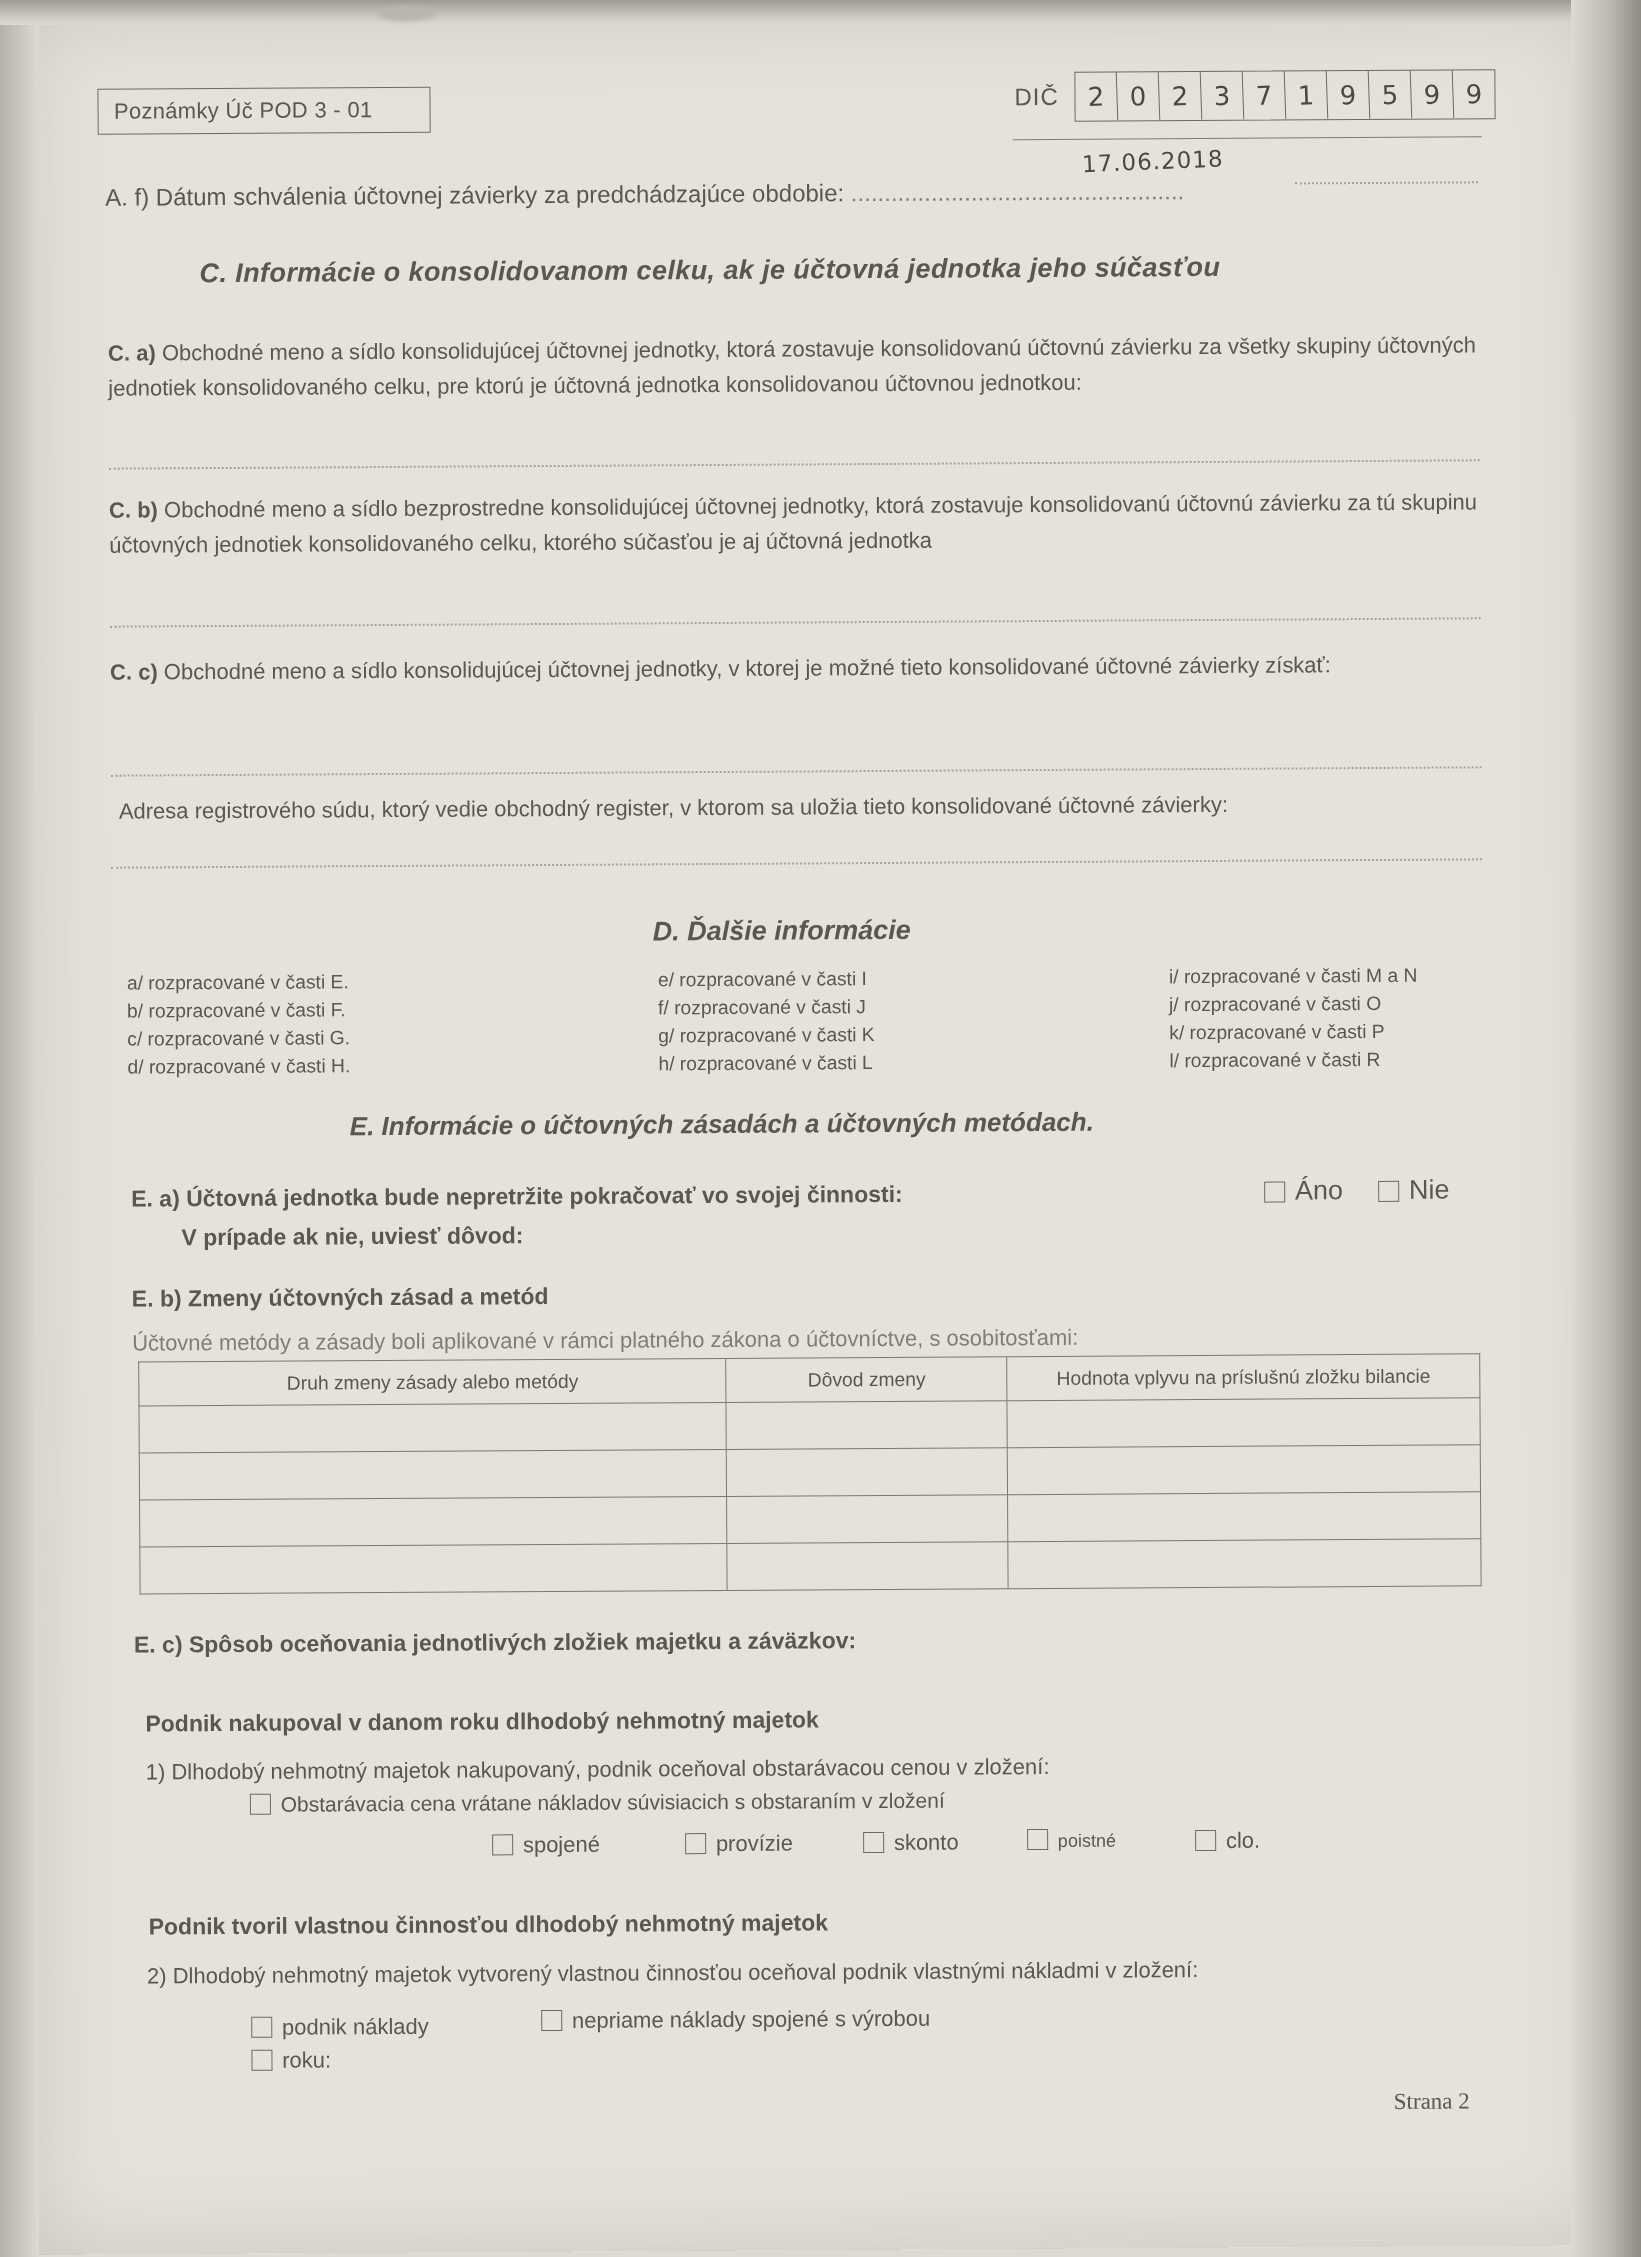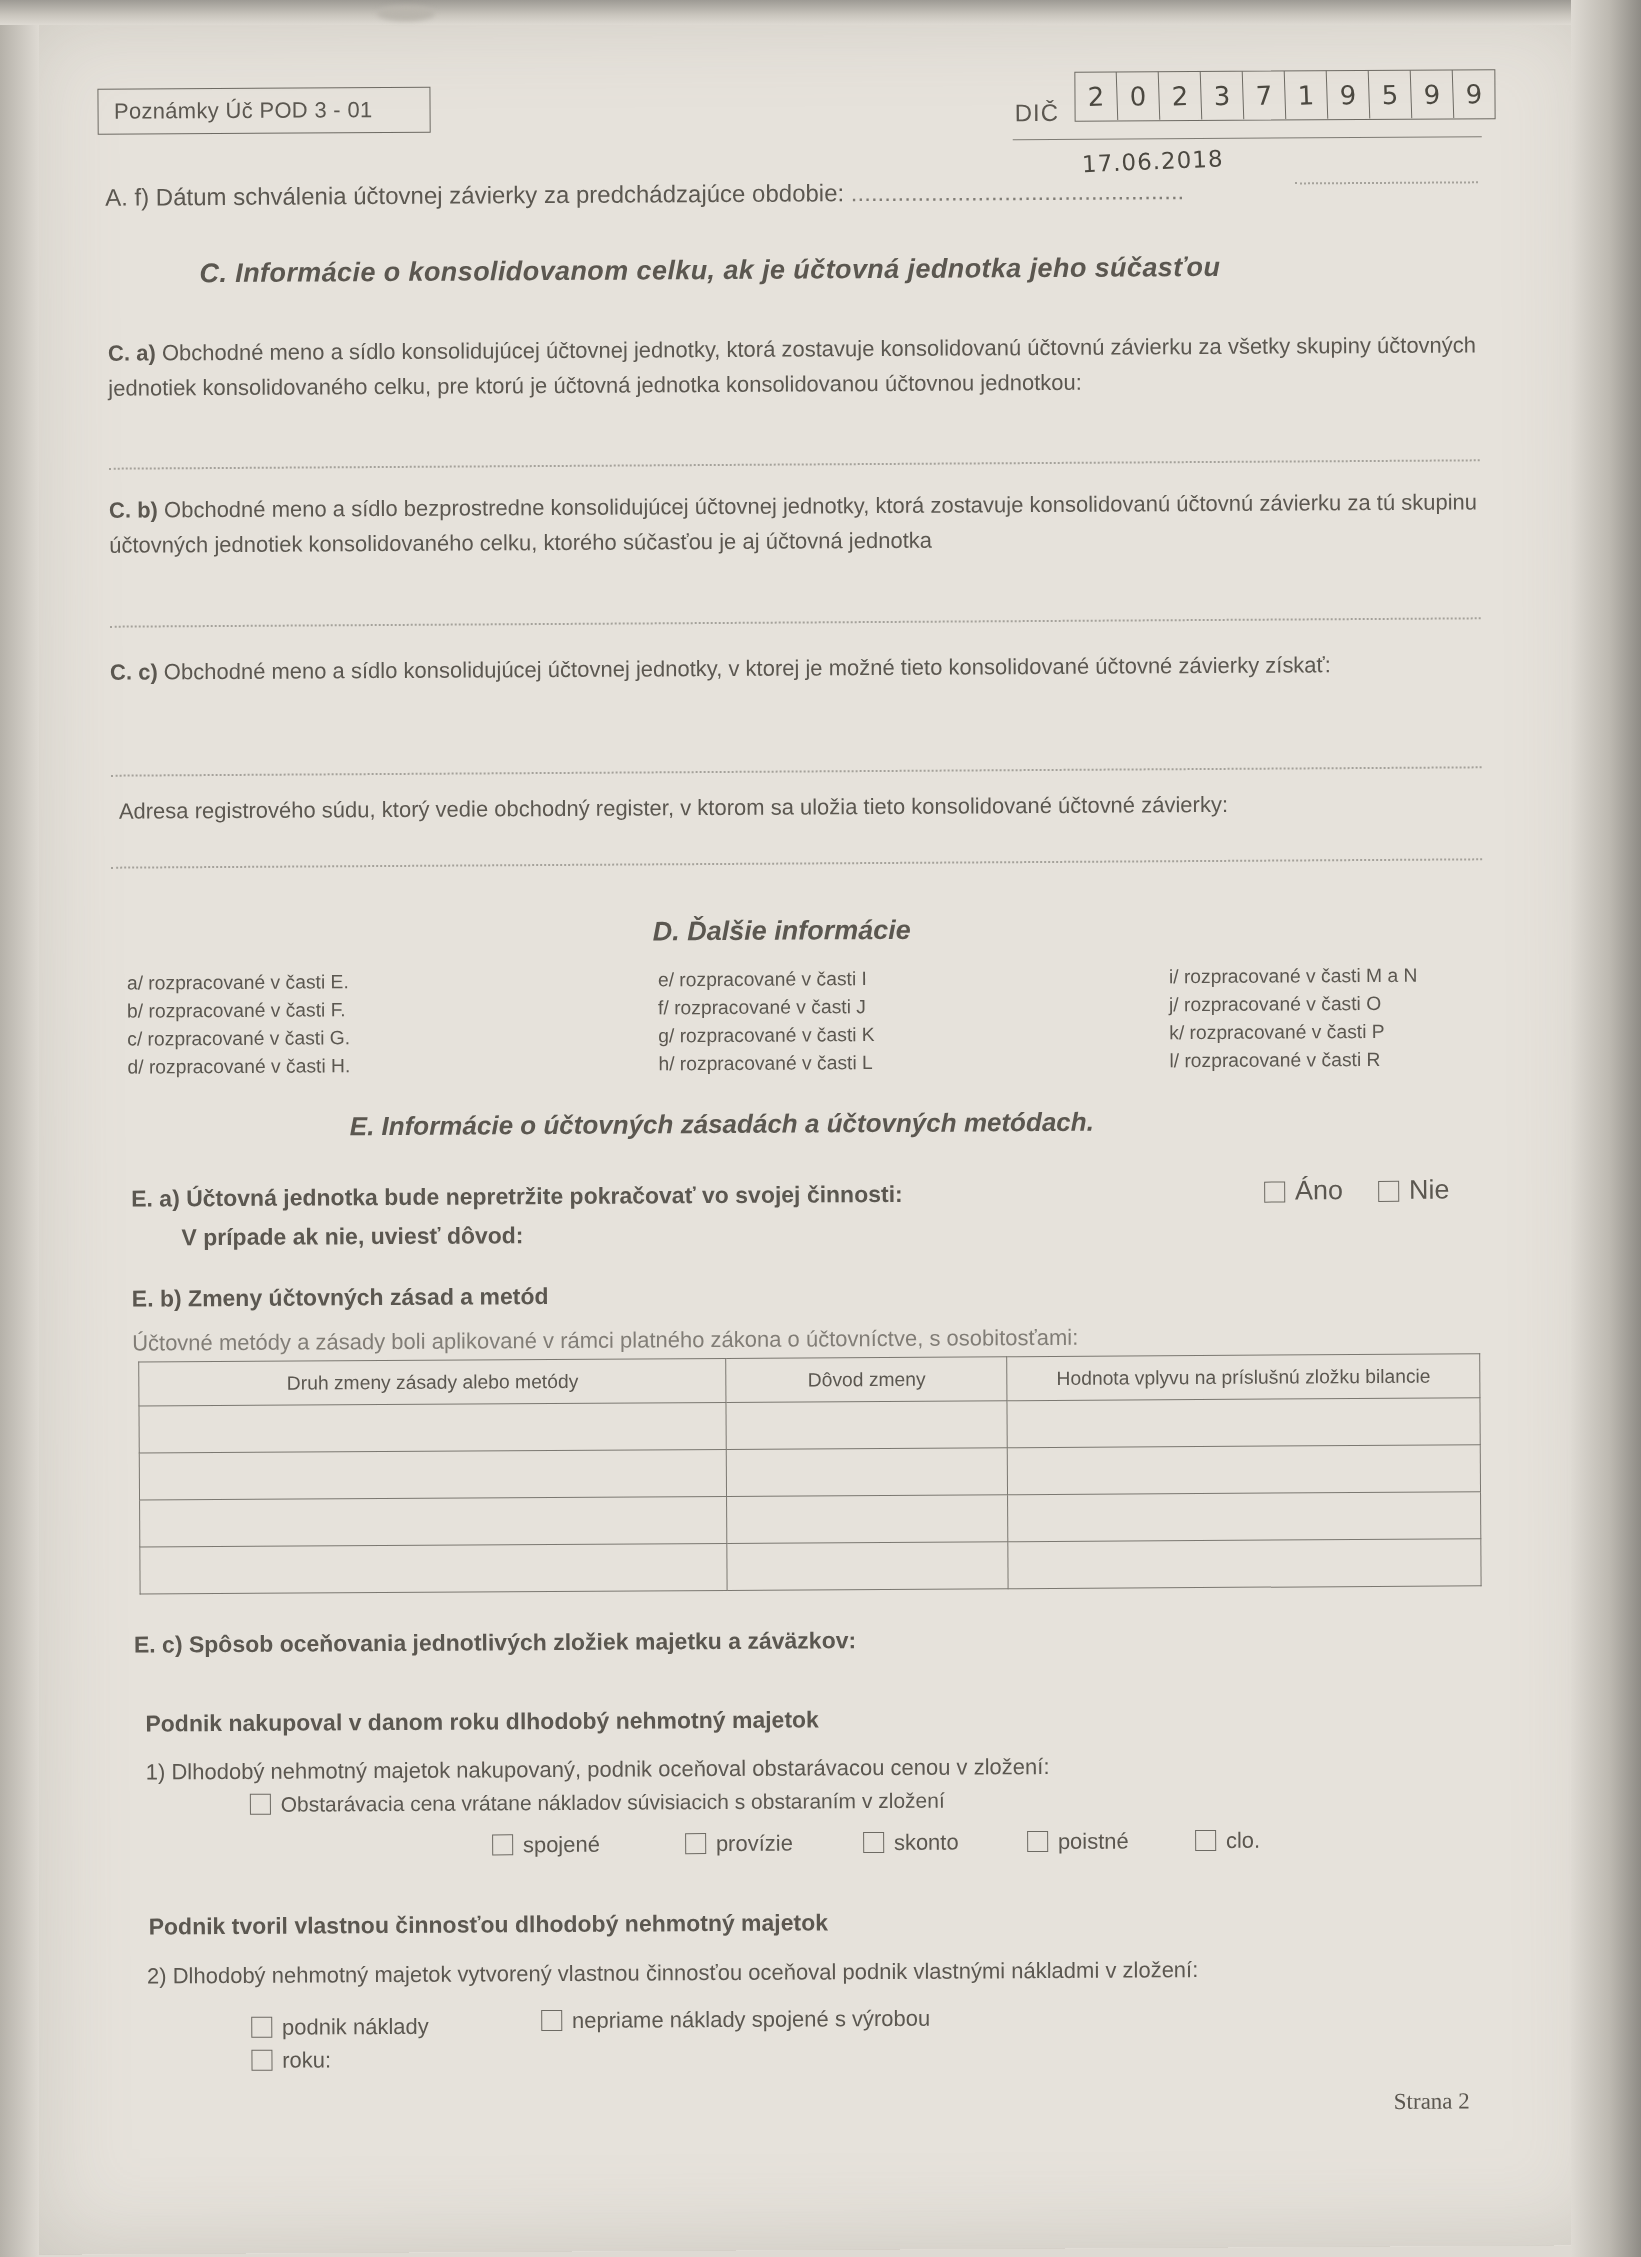--- a/index.html
+++ b/index.html
@@ -70,21 +70,20 @@
     padding-left: 15.4px;
     font-size: 22px;
     letter-spacing: 0.3px;
     box-sizing: border-box;
   }
   .dic-label {
     position: absolute;
     left: 985px; top: 79px;
     font-size: 24px;
     letter-spacing: 1px;
-    margin-top: 16px;
   }
   .dic-grid {
     position: absolute;
     left: 1045px; top: 68px;
     display: flex;
     border: 1px solid #6d6a63;
     height: 48px;
   }
   .dic-cell {
     width: 41px;
@@ -358,21 +357,21 @@
 
     <div class="cb-wrap" style="left:452px; top:1825px; font-size:22px;">
       <span class="cb"></span><span class="lbl">spojené</span>
     </div>
     <div class="cb-wrap" style="left:645px; top:1825px; font-size:22px;">
       <span class="cb"></span><span class="lbl">provízie</span>
     </div>
     <div class="cb-wrap" style="left:823px; top:1825px; font-size:22px;text-align:right;">
       <span class="cb"></span><span class="lbl">skonto</span>
     </div>
-    <div class="cb-wrap" style="left:987px; top:1825px; font-size:22px;">
+    <div class="cb-wrap" style="left:987px; top:1825px; font-size:18px;">
       <span class="cb"></span><span class="lbl">poistné</span>
     </div>
     <div class="cb-wrap" style="left:1155px; top:1825px; font-size:22px;">
       <span class="cb"></span><span class="lbl">clo.</span>
     </div>
 
     <div class="sub-head" style="left:108px; top:1904px;">Podnik tvoril vlastnou činnosťou dlhodobý nehmotný majetok</div>
     <div class="norm" style="left:106px; top:1954px;">2) Dlhodobý nehmotný majetok vytvorený vlastnou činnosťou oceňoval podnik vlastnými nákladmi v zložení:</div>
 
     <div class="cb-wrap" style="left:210px; top:2006px; font-size:22px;">

